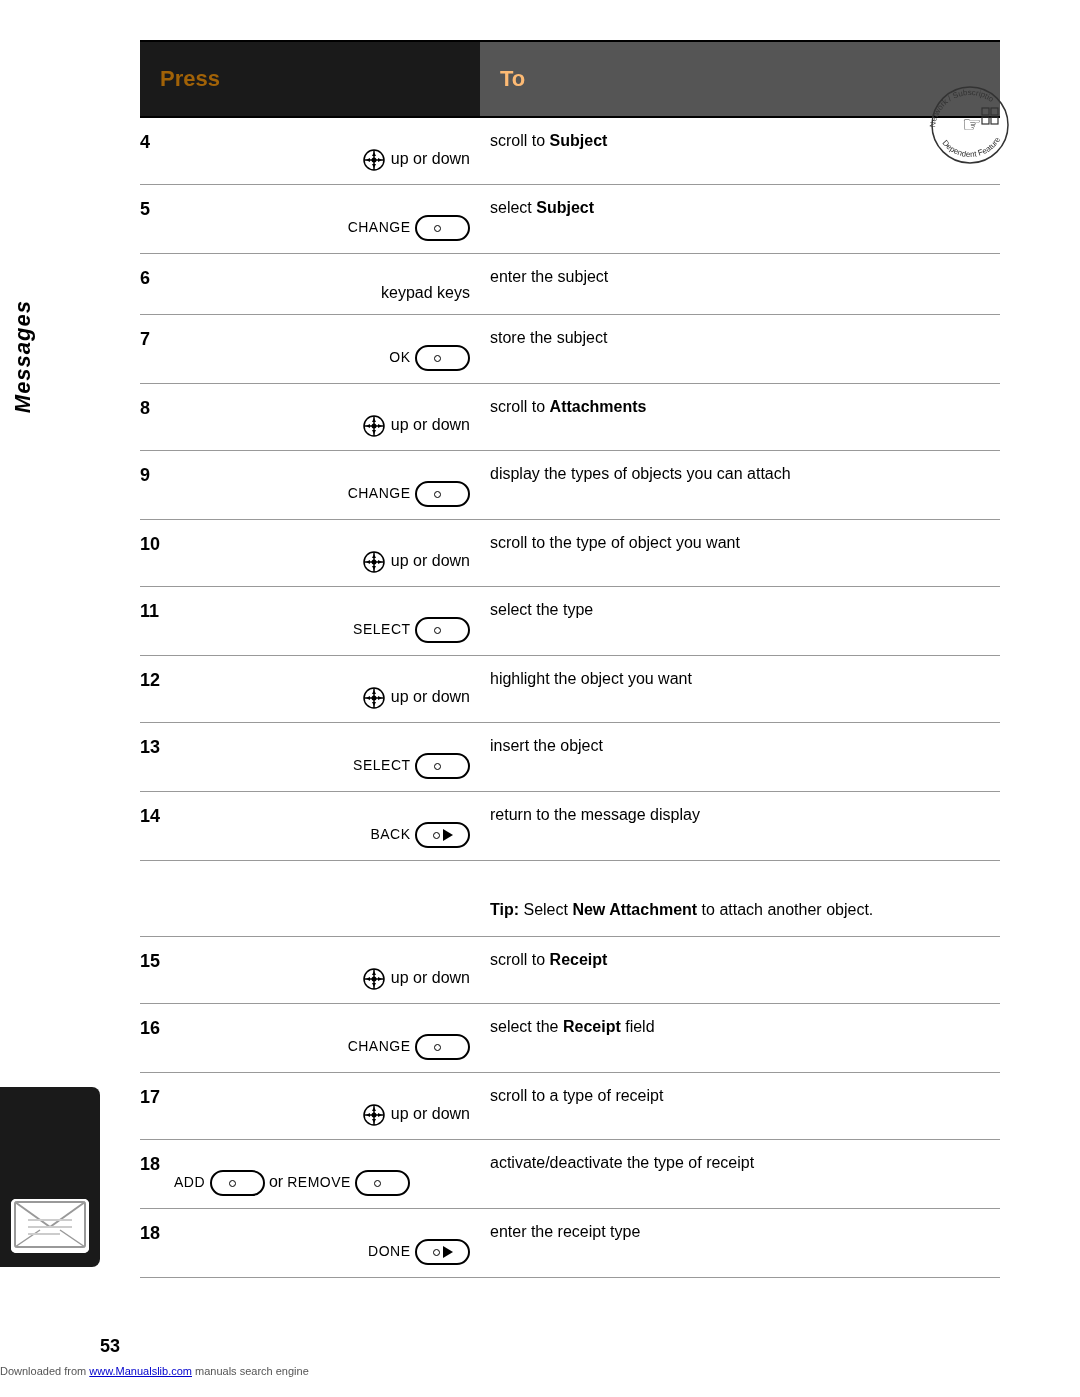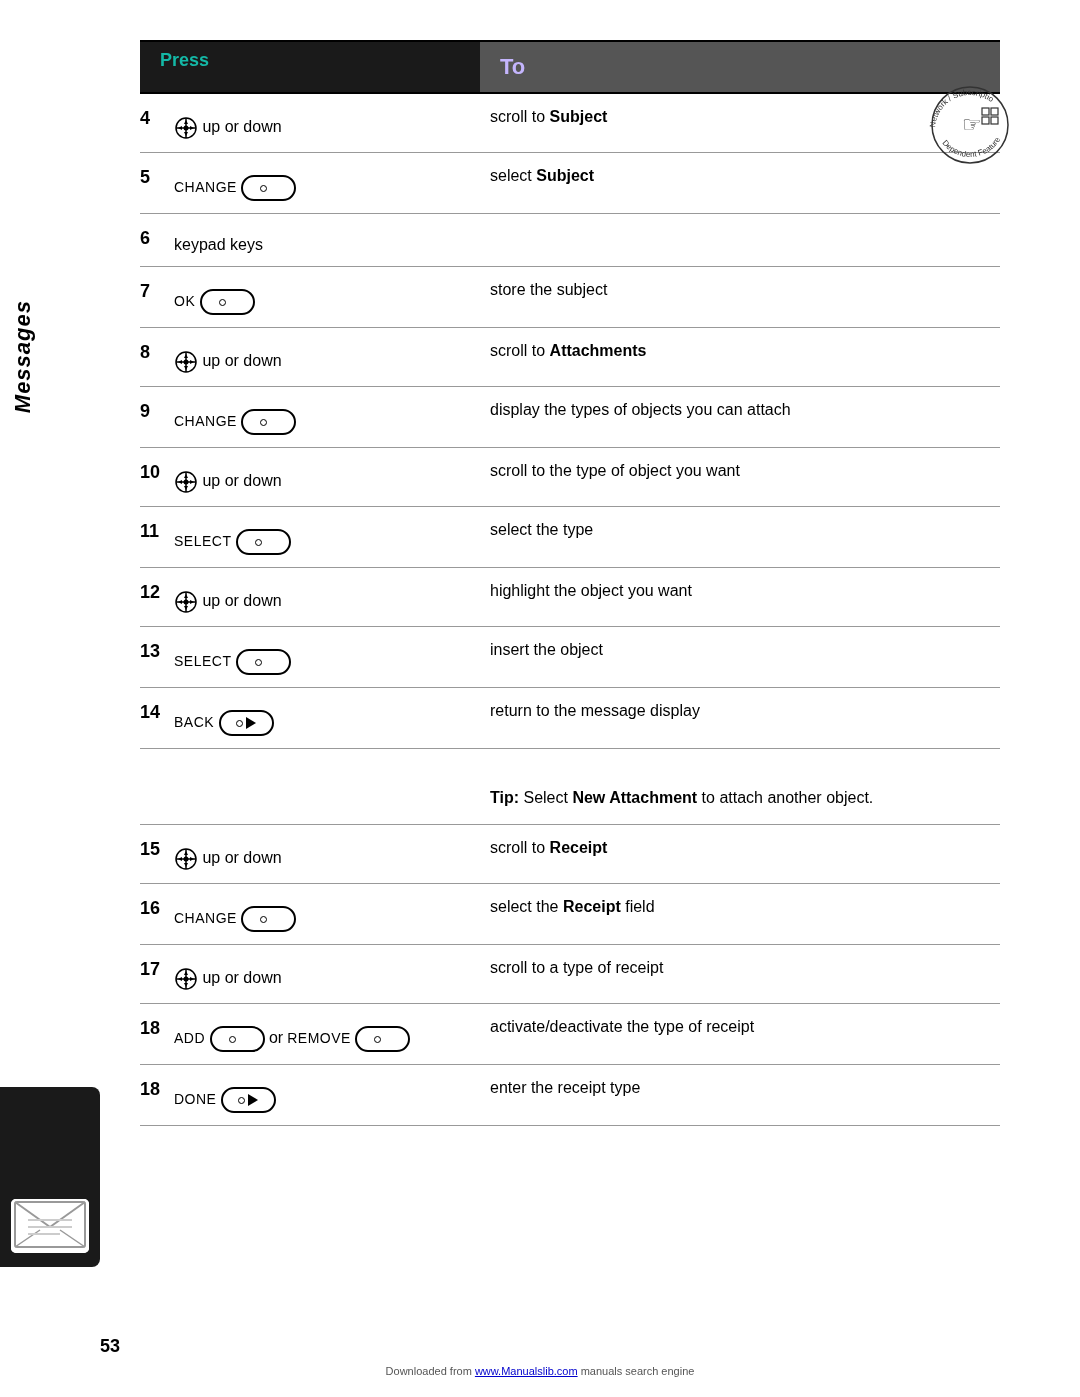--- a/index.html
+++ b/index.html
@@ -61,33 +61,33 @@
 
     
     .table-header {
       display: flex;
       border-top: 2px solid #000;
       border-bottom: 2px solid #000;
       margin-bottom: 0;
     }
     .th-press {
       background: #1a1a1a;
-      color: #14b8a6;
-      font-weight: bold;
-      font-size: 18px;
-      padding: 8px 20px;
+      color: #a16207;
+      font-weight: bold;
+      font-size: 22px;
+      padding: 24px 20px;
       width: 340px;
       min-width: 340px;
     }
     .th-to {
       background: #555;
-      color: #c4b5fd;
+      color: #fdba74;
       font-weight: bold;
       font-size: 22px;
-      padding: 12px 20px;
+      padding: 24px 20px;
       flex: 1;
     }
 
     
     .table-row {
       display: flex;
       border-bottom: 1px solid #999;
       min-height: 52px;
       align-items: flex-start;
       padding: 6px 0;
@@ -105,21 +105,22 @@
     .col-num {
       font-weight: bold;
       font-size: 18px;
       min-width: 28px;
       margin-top: 2px;
     }
 
     .col-action {
       font-size: 16px;
       flex: 1;
-      margin-top: 10px;
+      margin-top: 18px;
+      text-align: right;
     }
 
     .col-to {
       flex: 1;
       padding: 6px 10px;
       font-size: 16px;
       line-height: 1.4;
     }
 
     
@@ -216,21 +217,20 @@
       font-weight: bold;
       font-size: 18px;
     }
 
     
     .footer-text {
       position: absolute;
       bottom: 20px;
       left: 0;
       right: 0;
-      text-align: center;
       font-size: 11px;
       color: #555;
     }
 
     .footer-link {
       color: #0000cc;
       text-decoration: underline;
     }
 
     
@@ -337,20 +337,21 @@
         </span>
       </div>
       <div class="col-to">select <strong>Subject</strong></div>
     </div>
 
     <div class="table-row">
       <div class="col-press">
         <span class="col-num">6</span>
         <span class="col-action">keypad keys</span>
       </div>
+      <div class="col-to">enter the subject</div>
     </div>
 
     <div class="table-row">
       <div class="col-press">
         <span class="col-num">7</span>
         <span class="col-action">
           <span class="key-label">OK</span>
           <span class="btn-shape">
             <span class="dot"></span>
           </span>

